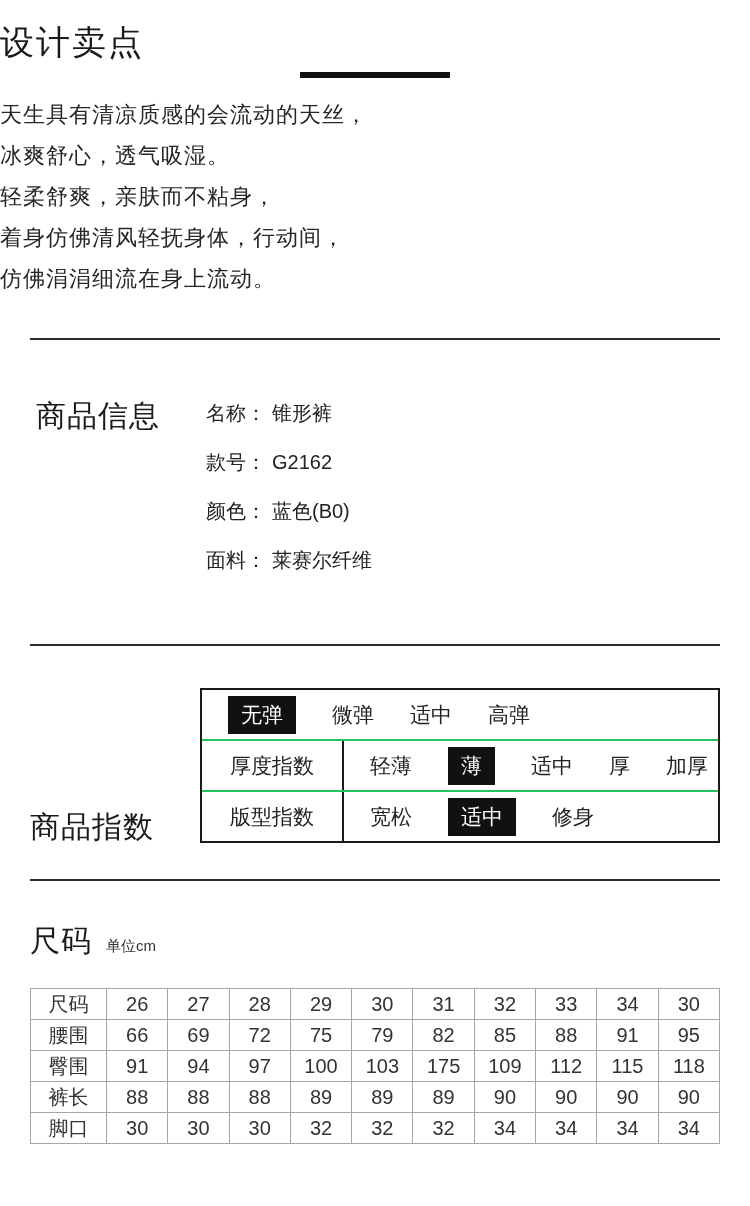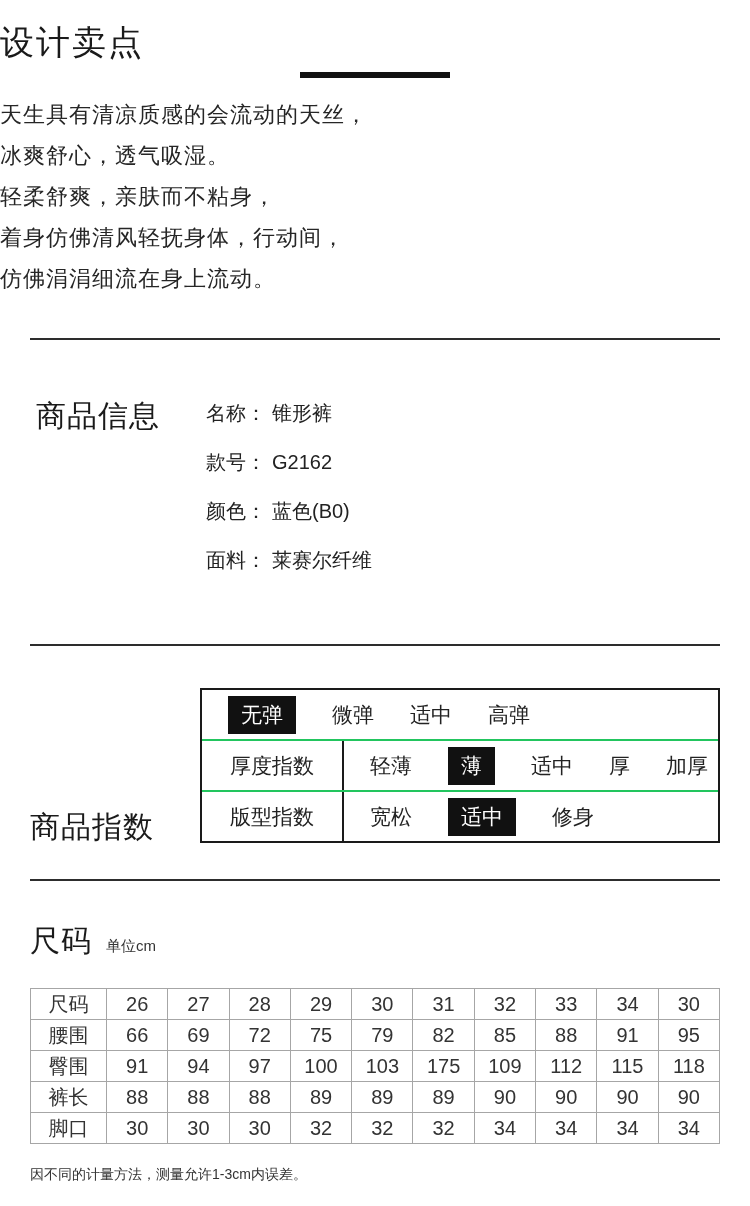--- a/index.html
+++ b/index.html
@@ -202,14 +202,13 @@
         <td>32</td>
         <td>32</td>
         <td>34</td>
         <td>34</td>
         <td>34</td>
         <td>34</td>
       </tr>
     </tbody>
   </table>
 
-  <div class="size-note">因不同的计量方法，测量允许1-3cm内误差。</div>
 </div>
 
 </body></html>

